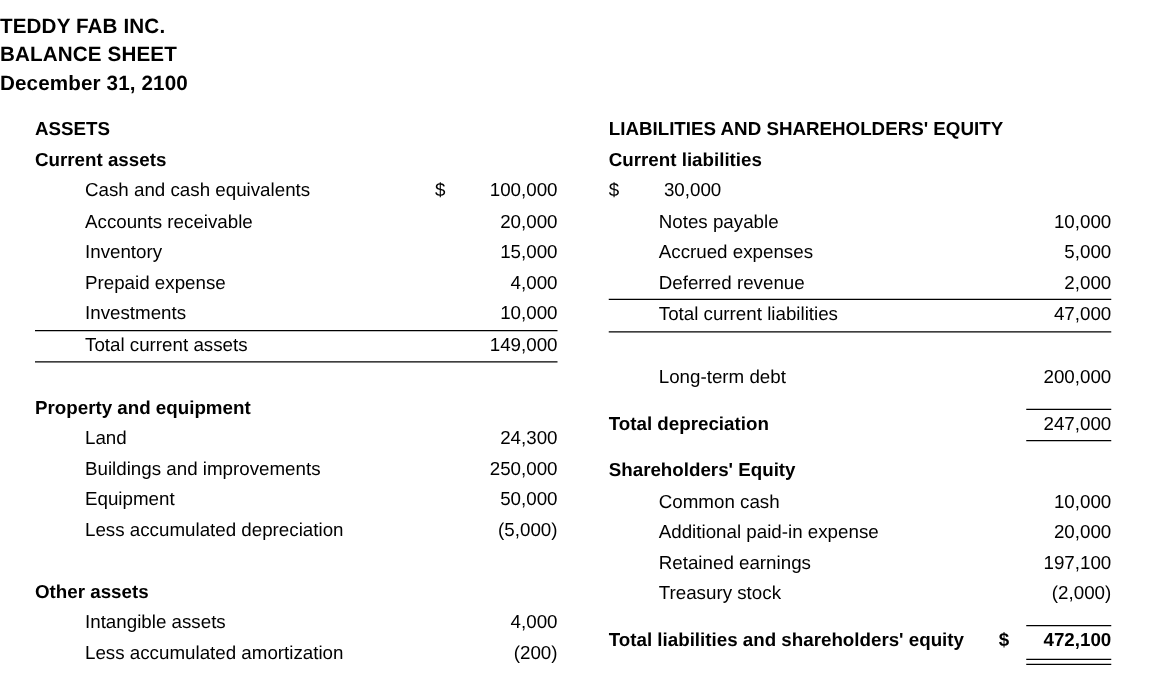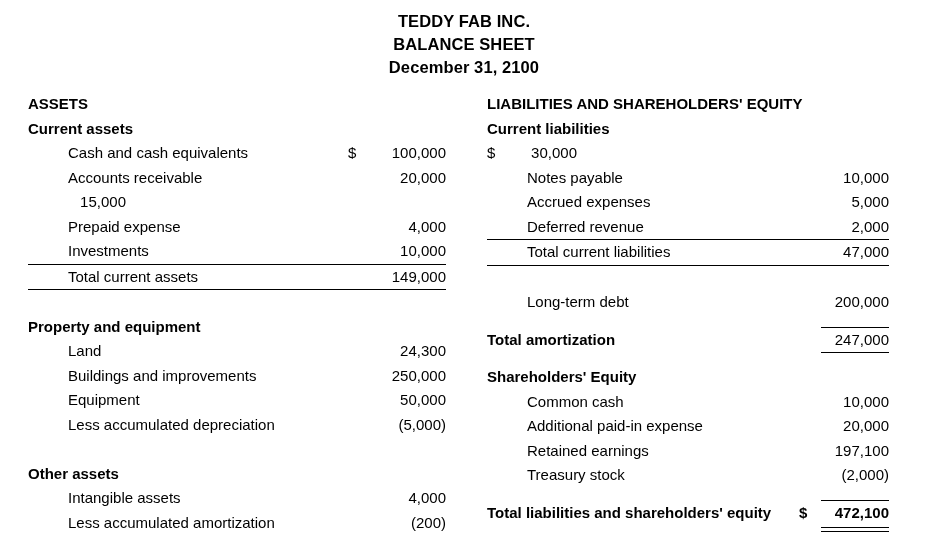--- a/index.html
+++ b/index.html
@@ -11,21 +11,20 @@
     width: 928px;
     height: 542px;
     font-family: "Liberation Sans", sans-serif;
     color: #000000;
     position: relative;
     overflow: hidden;
   }
 
   
   .doc-header {
-    text-align: center;
     padding-top: 10px;
   }
   .doc-header .hline {
     font-size: 16.5px;
     font-weight: bold;
     line-height: 23px;
     letter-spacing: 0.1px;
   }
 
   
@@ -131,20 +130,21 @@
       <span class="label indent-1">Cash and cash equivalents</span>
       <span class="cur">$</span>
       <span class="amt">100,000</span>
     </div>
     <div class="row">
       <span class="label indent-1">Accounts receivable</span>
       <span class="cur"></span>
       <span class="amt">20,000</span>
     </div>
     <div class="row">
+      <span class="label indent-1">Inventory</span>
       <span class="cur"></span>
       <span class="amt">15,000</span>
     </div>
     <div class="row">
       <span class="label indent-1">Prepaid expense</span>
       <span class="cur"></span>
       <span class="amt">4,000</span>
     </div>
     <div class="row">
       <span class="label indent-1">Investments</span>
@@ -251,21 +251,21 @@
       <span class="cur"></span>
       <span class="amt">200,000</span>
     </div>
 
     <div class="gap-sm"></div>
 
     <div class="rule-wrap">
       <div class="rule-amt"></div>
     </div>
     <div class="row">
-      <span class="label grand indent-0">Total amortization</span>
+      <span class="label grand indent-0">Total depreciation</span>
       <span class="cur"></span>
       <span class="amt">247,000</span>
     </div>
     <div class="rule-wrap">
       <div class="rule-amt"></div>
     </div>
 
     <div class="gap-sm"></div>
 
     <div class="row">

